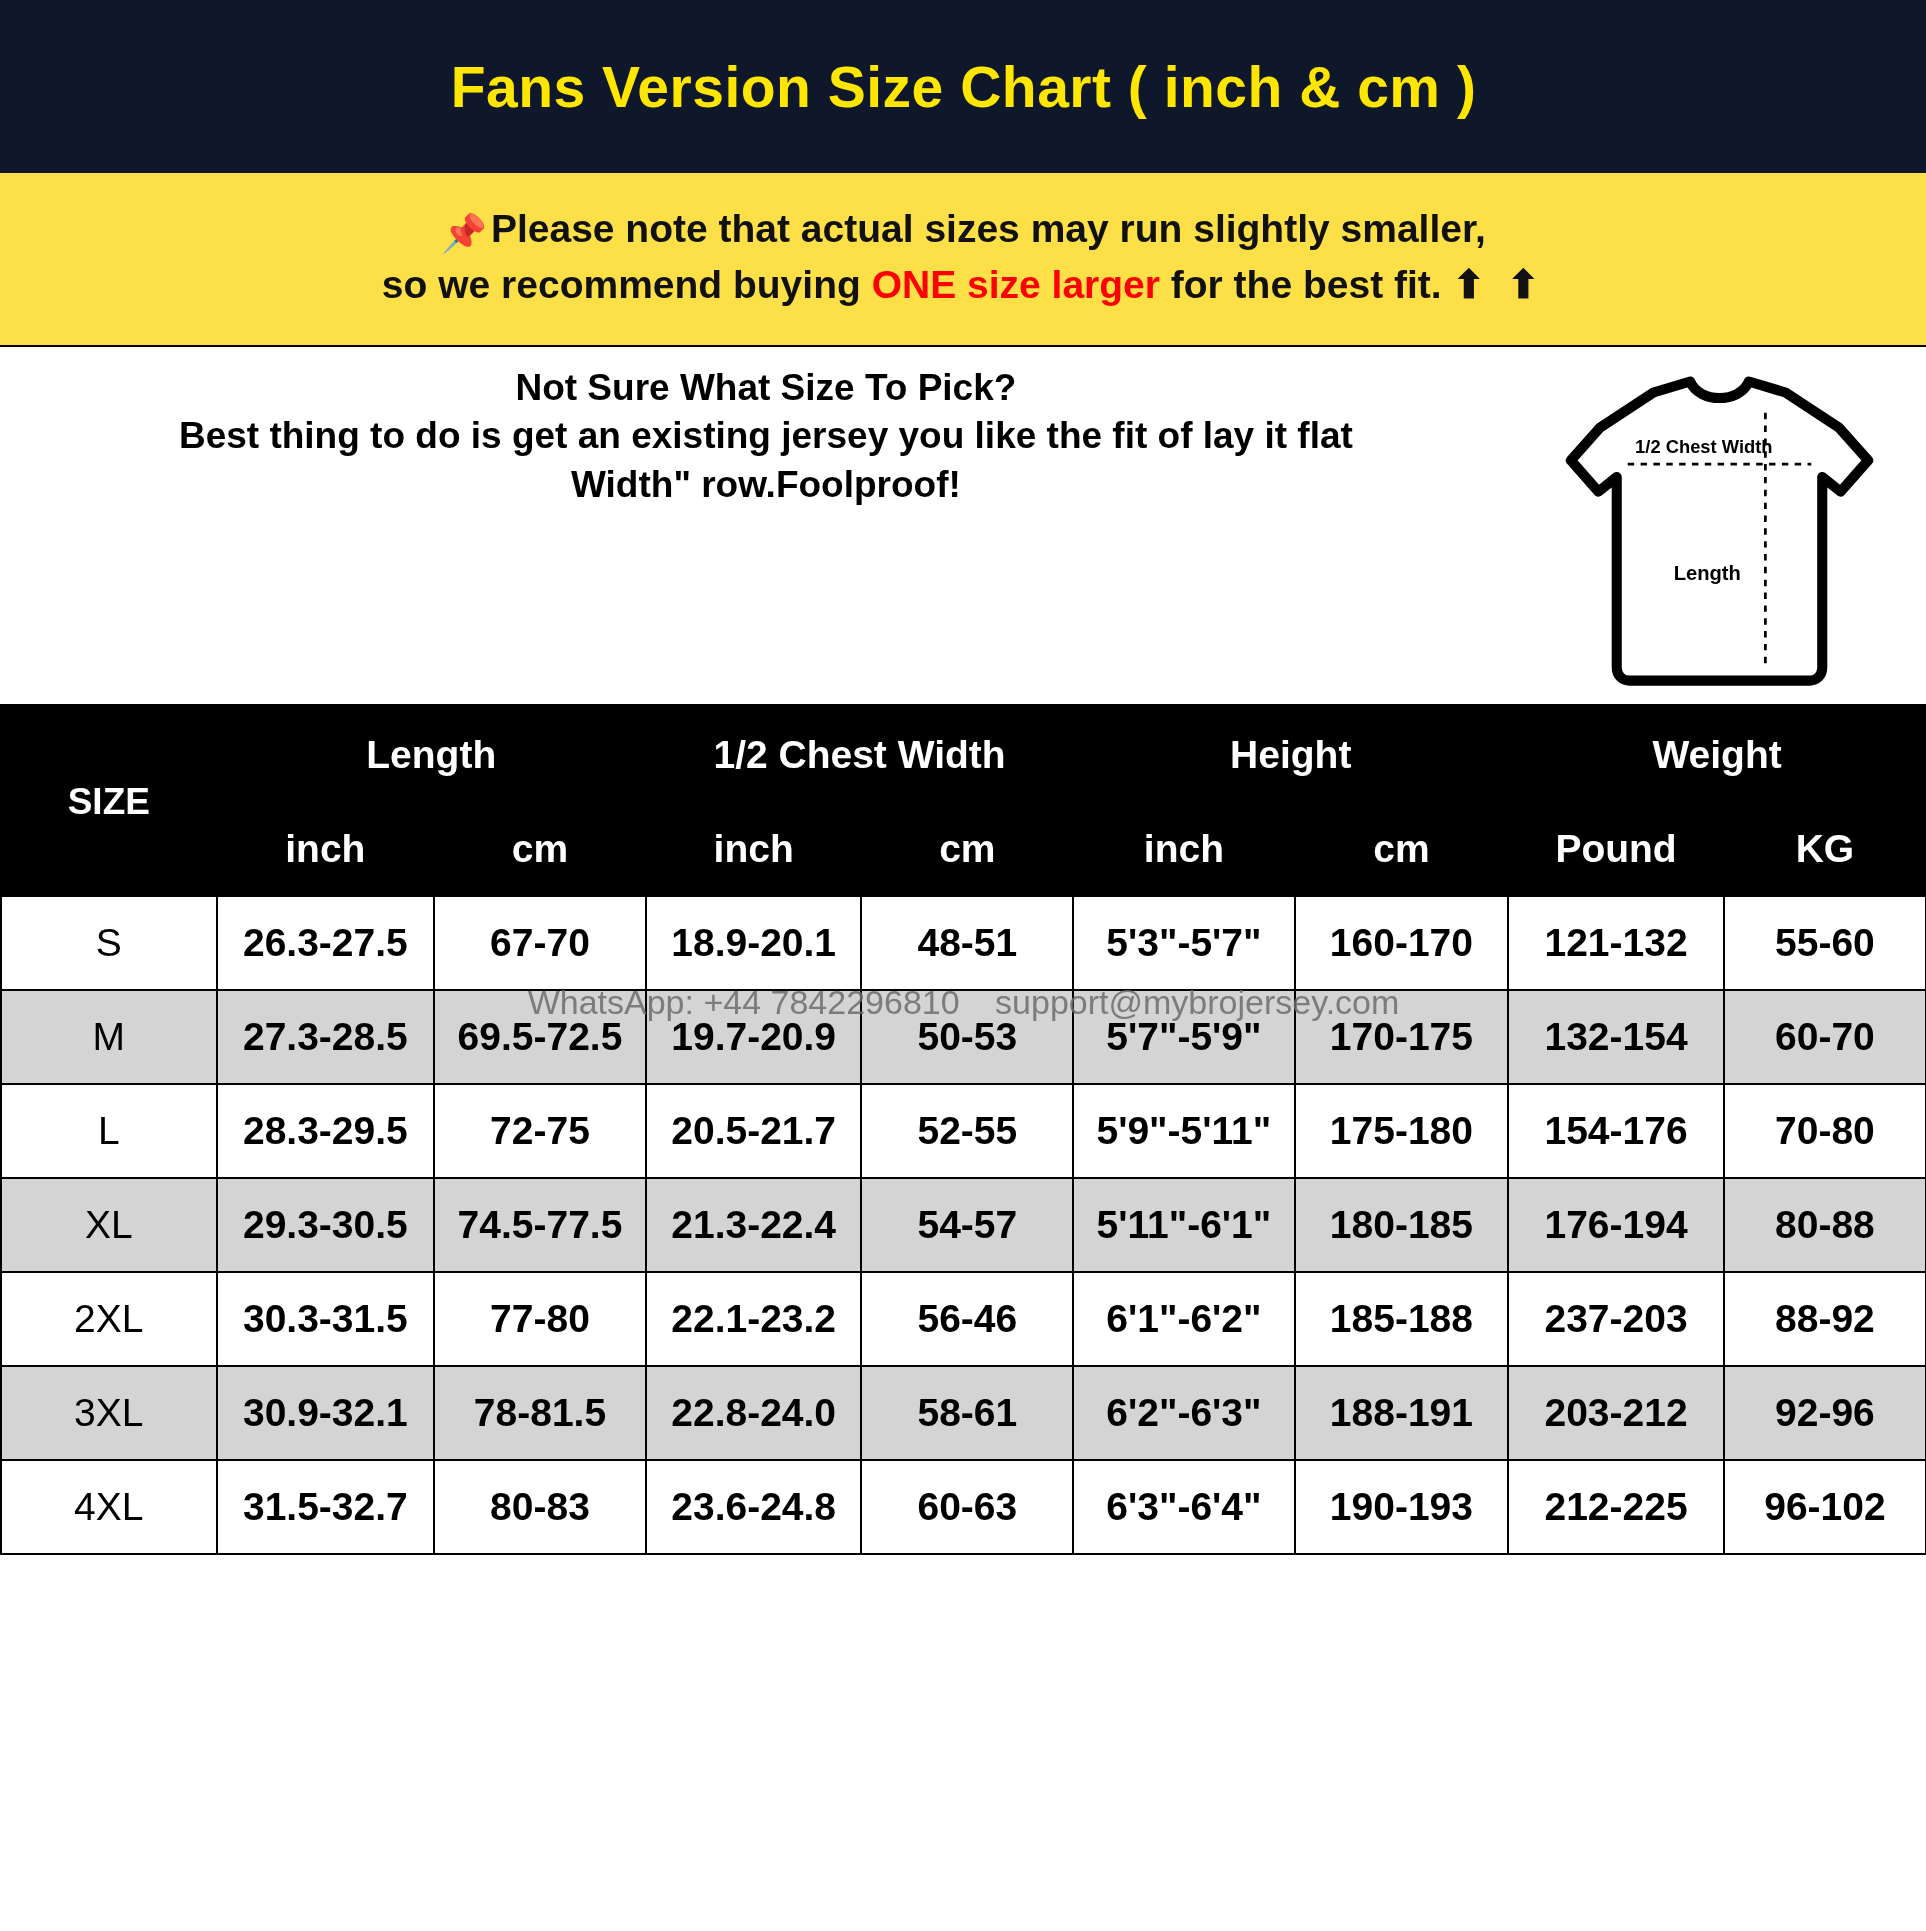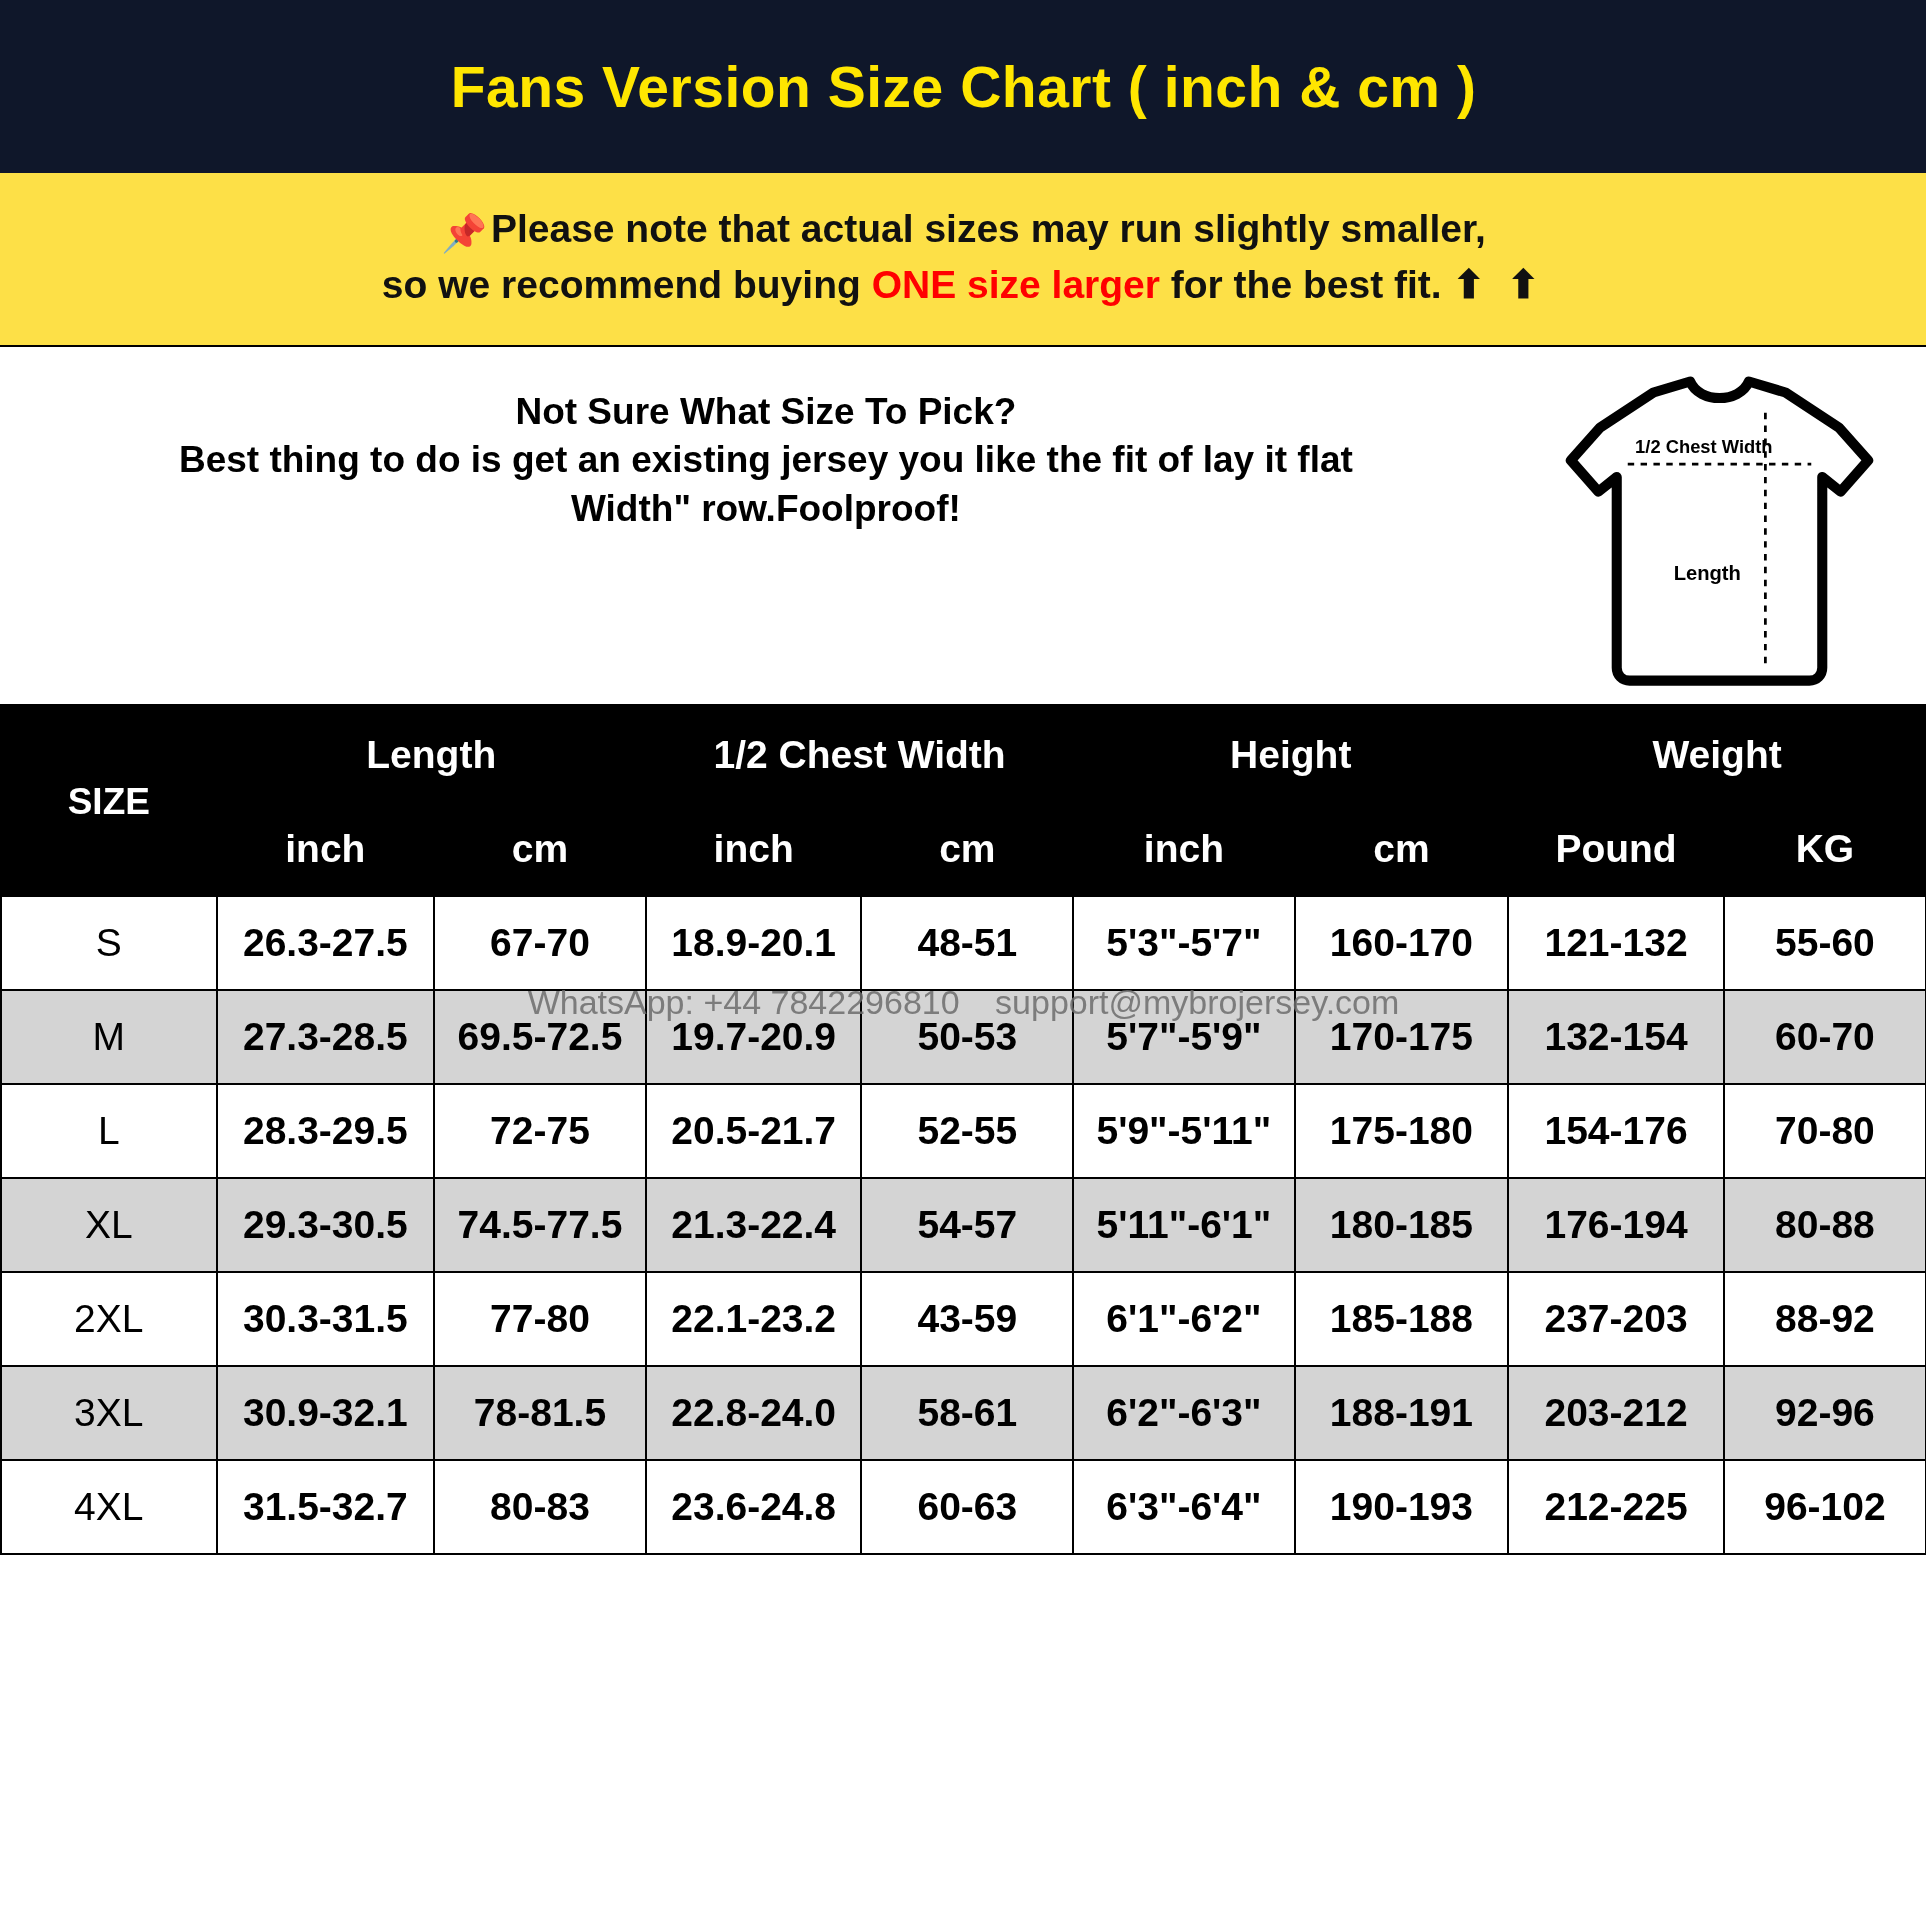--- a/index.html
+++ b/index.html
@@ -79,21 +79,20 @@
   }
   .help-text {
     flex: 1 1 auto;
     text-align: center;
     padding-right: 9.2px;
   }
   .help-heading {
     font-size: 37px;
     font-weight: bold;
     margin-bottom: 3.7px;
-    margin-top: 24px;
   }
   .help-body {
     font-size: 37px;
     font-weight: bold;
     line-height: 1.32;
   }
   .shirt-wrap {
     flex: 0 0 386px;
     display: flex;
     justify-content: center;
@@ -276,21 +275,21 @@
         <td>5'11"-6'1"</td>
         <td>180-185</td>
         <td>176-194</td>
         <td>80-88</td>
       </tr>
       <tr>
         <td class="size-col">2XL</td>
         <td>30.3-31.5</td>
         <td>77-80</td>
         <td>22.1-23.2</td>
-        <td>43-59</td>
+        <td>56-46</td>
         <td>6'1"-6'2"</td>
         <td>185-188</td>
         <td>237-203</td>
         <td>88-92</td>
       </tr>
       <tr class="alt">
         <td class="size-col">3XL</td>
         <td>30.9-32.1</td>
         <td>78-81.5</td>
         <td>22.8-24.0</td>

